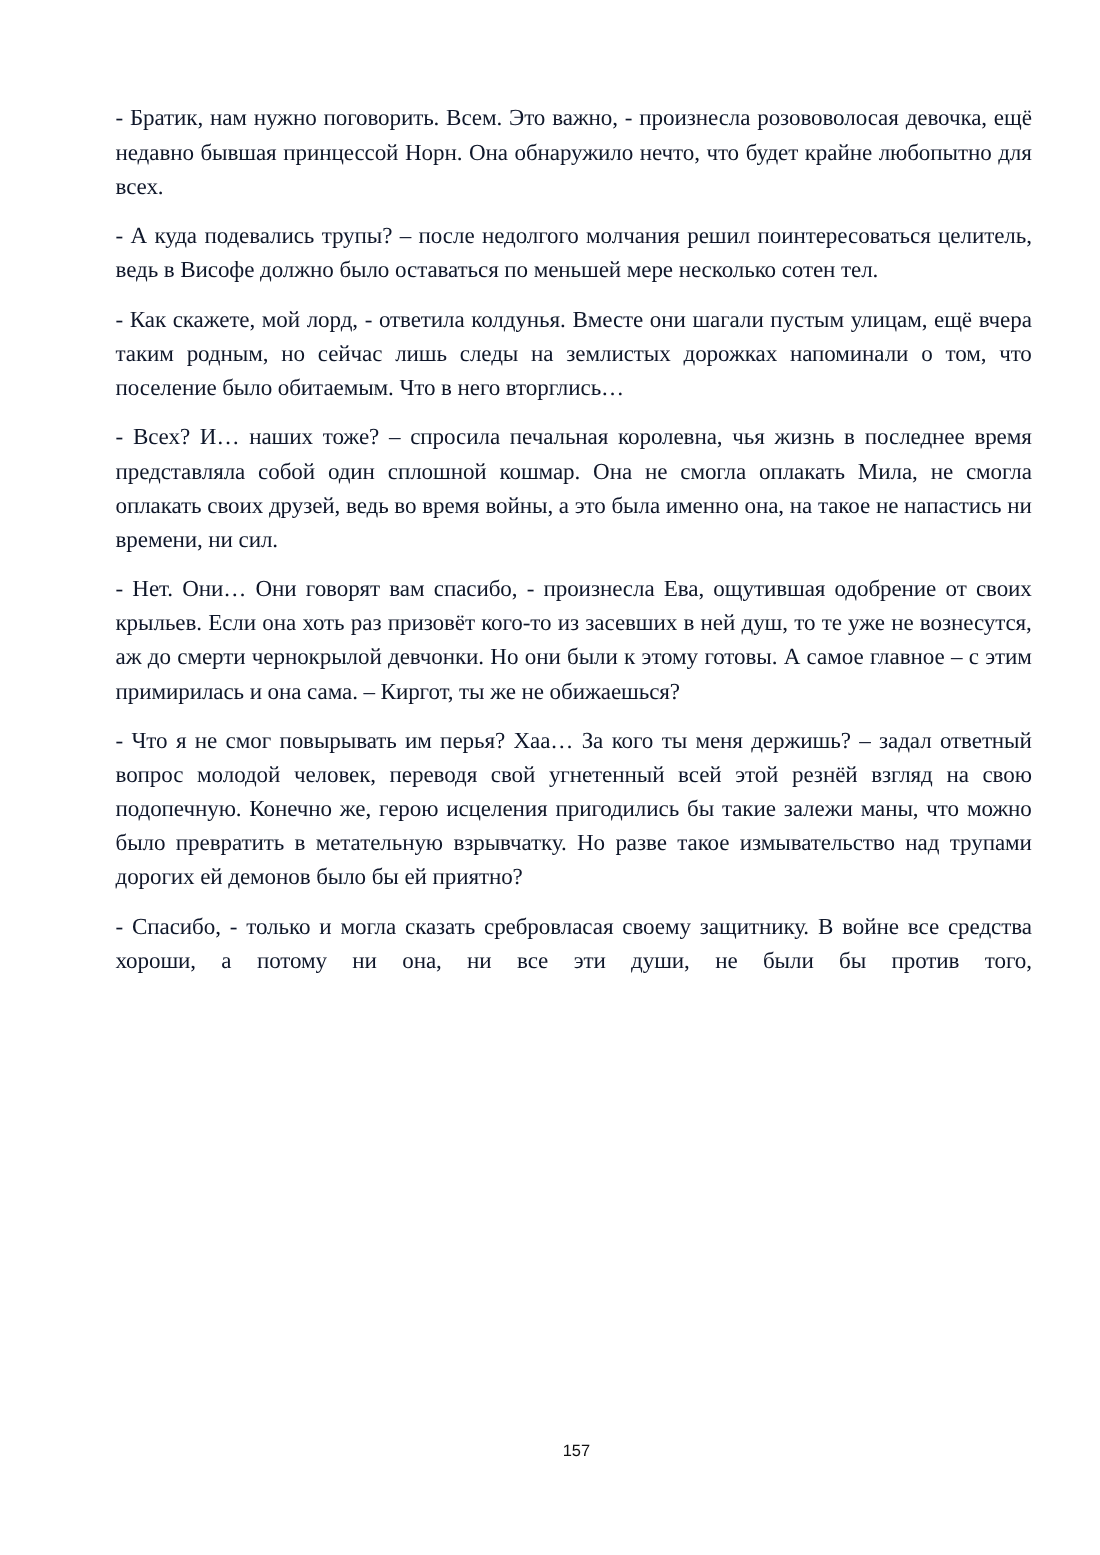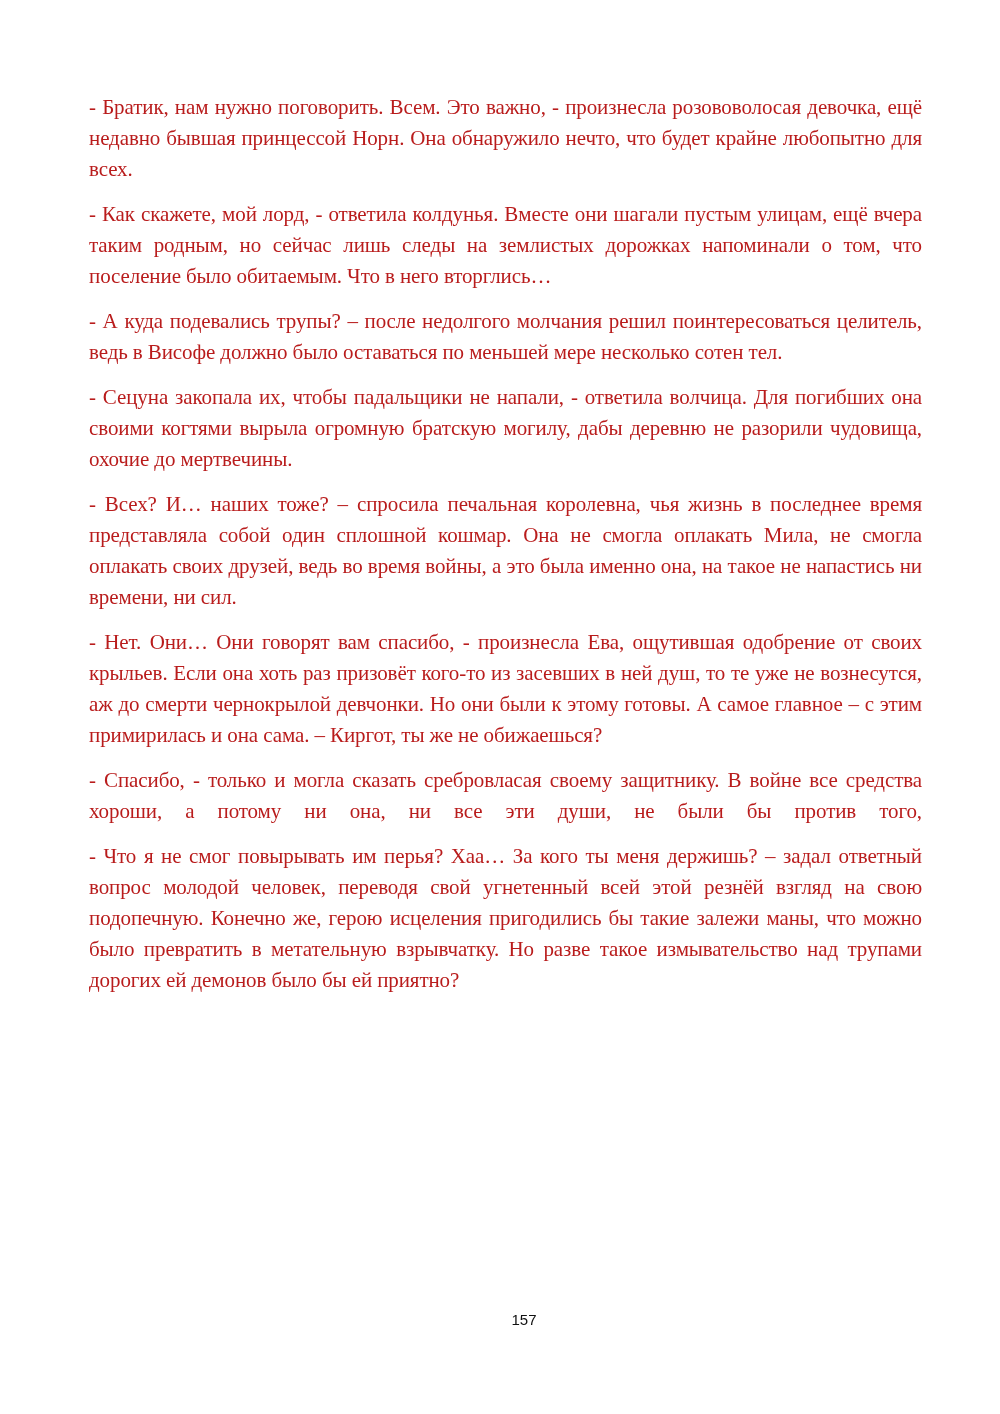--- a/index.html
+++ b/index.html
@@ -1,25 +1,25 @@
 <!DOCTYPE html>
 <html><head>
 <meta charset="utf-8">
 <style>
   html, body { margin: 0; padding: 0; background: #ffffff; }
   body { width: 1000px; height: 1414px; position: relative; overflow: hidden; }
   .page {
     position: absolute;
-    left: 89px;
+    left: 105px;
     top: 92px;
     width: 833px;
     font-family: "Liberation Serif", serif;
     font-size: 21px;
     line-height: 31px;
-    color: #b91c1c;
+    color: #0f172a;
     letter-spacing: -0.1px;
   }
   .para {
     margin: 0 0 14px 0;
     text-align: justify;
     text-align-last: left;
     hyphens: none;
   }
   .page-number {
     position: absolute;
@@ -30,22 +30,21 @@
     font-family: "Liberation Sans", sans-serif;
     font-size: 15px;
     color: #111111;
   }
 </style>
 </head>
 <body>
 
 <div class="page">
   <p class="para">- Братик, нам нужно поговорить. Всем. Это важно, - произнесла розововолосая девочка, ещё недавно бывшая принцессой Норн. Она обнаружило нечто, что будет крайне любопытно для всех.</p>
+  <p class="para">- А куда подевались трупы? – после недолгого молчания решил поинтересоваться целитель, ведь в Висофе должно было оставаться по меньшей мере несколько сотен тел.</p>
   <p class="para">- Как скажете, мой лорд, - ответила колдунья. Вместе они шагали пустым улицам, ещё вчера таким родным, но сейчас лишь следы на землистых дорожках напоминали о том, что поселение было обитаемым. Что в него вторглись…</p>
-  <p class="para">- А куда подевались трупы? – после недолгого молчания решил поинтересоваться целитель, ведь в Висофе должно было оставаться по меньшей мере несколько сотен тел.</p>
-  <p class="para">- Сецуна закопала их, чтобы падальщики не напали, - ответила волчица. Для погибших она своими когтями вырыла огромную братскую могилу, дабы деревню не разорили чудовища, охочие до мертвечины.</p>
   <p class="para">- Всех? И… наших тоже? – спросила печальная королевна, чья жизнь в последнее время представляла собой один сплошной кошмар. Она не смогла оплакать Мила, не смогла оплакать своих друзей, ведь во время войны, а это была именно она, на такое не напастись ни времени, ни сил.</p>
   <p class="para">- Нет. Они… Они говорят вам спасибо, - произнесла Ева, ощутившая одобрение от своих крыльев. Если она хоть раз призовёт кого-то из засевших в ней душ, то те уже не вознесутся, аж до смерти чернокрылой девчонки. Но они были к этому готовы. А самое главное – с этим примирилась и она сама. – Киргот, ты же не обижаешься?</p>
+  <p class="para">- Что я не смог повырывать им перья? Хаа… За кого ты меня держишь? – задал ответный вопрос молодой человек, переводя свой угнетенный всей этой резнёй взгляд на свою подопечную. Конечно же, герою исцеления пригодились бы такие залежи маны, что можно было превратить в метательную взрывчатку. Но разве такое измывательство над трупами дорогих ей демонов было бы ей приятно?</p>
   <p class="para last" style="text-align-last: justify;">- Спасибо, - только и могла сказать сребровласая своему защитнику. В войне все средства хороши, а потому ни она, ни все эти души, не были бы против того,</p>
-  <p class="para">- Что я не смог повырывать им перья? Хаа… За кого ты меня держишь? – задал ответный вопрос молодой человек, переводя свой угнетенный всей этой резнёй взгляд на свою подопечную. Конечно же, герою исцеления пригодились бы такие залежи маны, что можно было превратить в метательную взрывчатку. Но разве такое измывательство над трупами дорогих ей демонов было бы ей приятно?</p>
 </div>
 
 <div class="page-number">157</div>
 
 </body></html>

